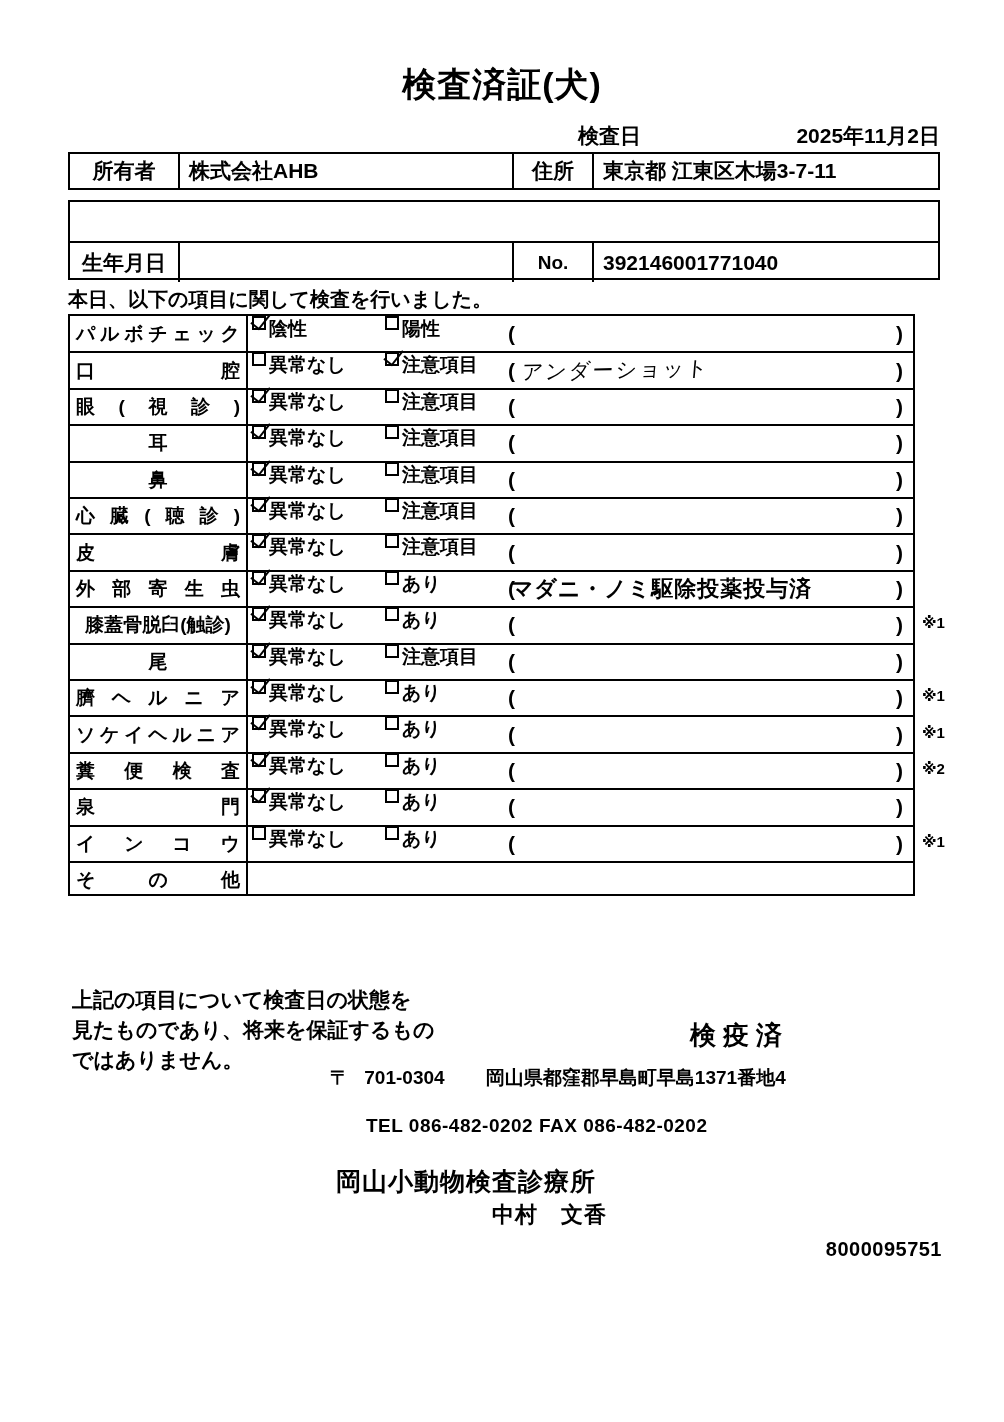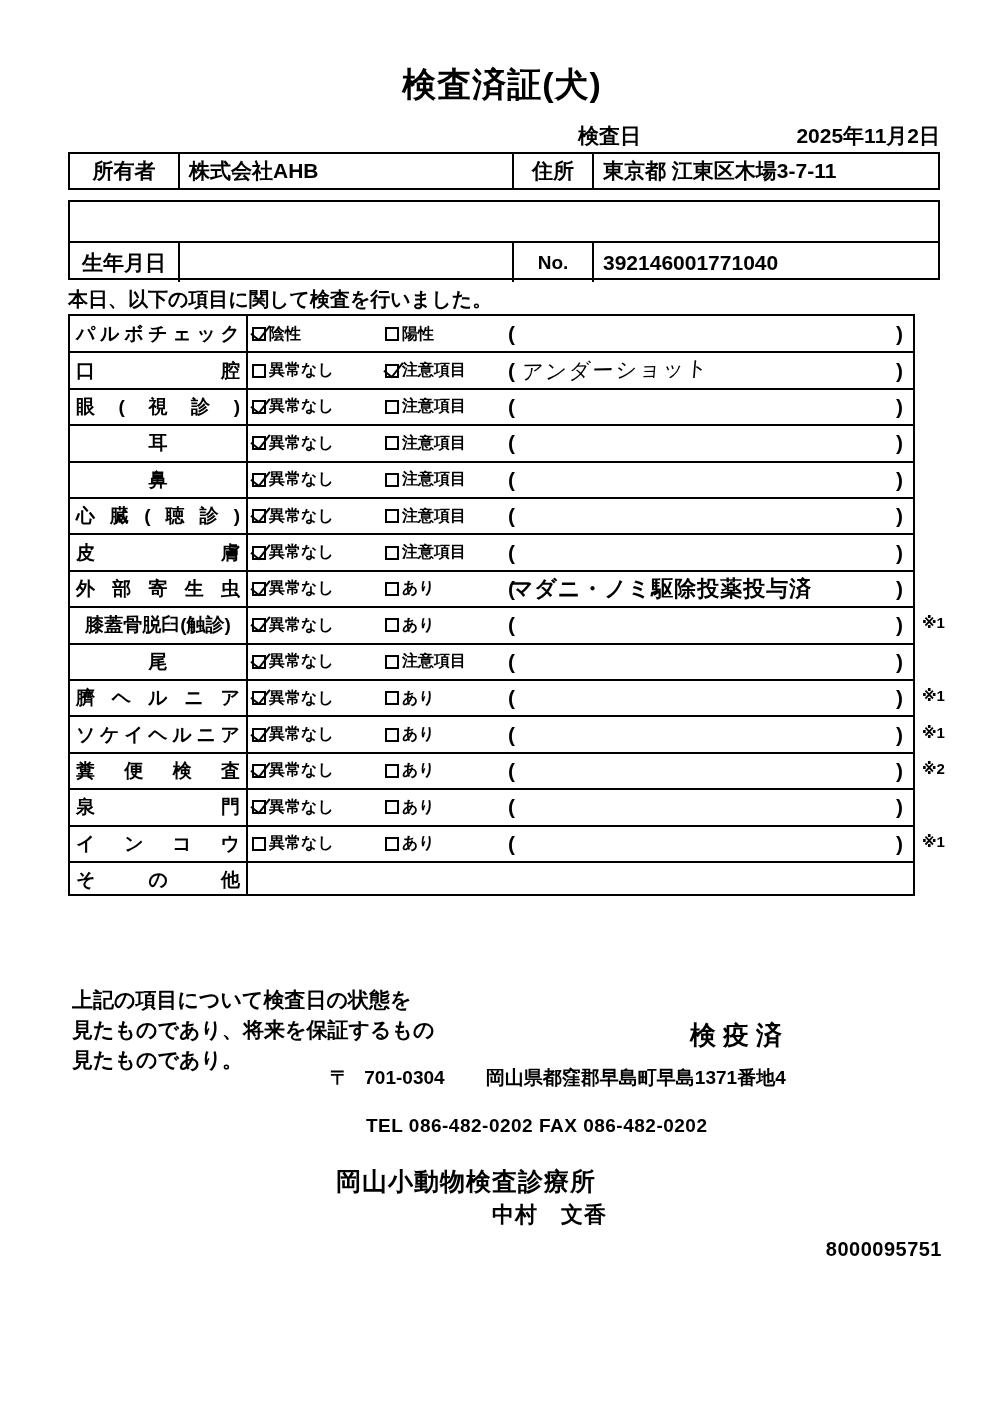--- a/index.html
+++ b/index.html
@@ -147,22 +147,21 @@
   .label-divider {
     position: absolute;
     left: 176px; top: 0; bottom: 0;
     width: 2px;
     background: #000;
   }
   .opt {
     position: absolute;
     top: 0; height: 100%;
     display: flex;
-    align-items: center;
-    font-size: 16px;
+    font-size: 19px;
     font-weight: bold;
     white-space: nowrap;
   }
   .opt-a { left: 182px; }
   .opt-b { left: 315px; }
   .box {
     display: inline-block;
     position: relative;
     width: 14px; height: 14px;
     border: 2px solid #000;
@@ -617,21 +616,21 @@
       <div class="mark-ref" style="position: absolute; left: 922px; top: 678px;">※1</div>
       <div class="mark-ref" style="position: absolute; left: 922px; top: 714.4px;">※1</div>
       <div class="mark-ref" style="position: absolute; left: 922px; top: 750.8px;">※2</div>
       <div class="mark-ref" style="position: absolute; left: 922px; top: 823.6px;">※1</div>
     </div>
 
 
   <div class="disclaimer">
     <div>上記の項目について検査日の状態を</div>
     <div>見たものであり、将来を保証するもの</div>
-    <div>見たものであり。</div>
+    <div>ではありません。</div>
   </div>
 
   <div class="quarantine-stamp">検疫済</div>
 
   <div class="addr-line">
     <span>〒</span>
     <span style="margin-left:10px;">701-0304</span>
     <span style="margin-left:36px;">岡山県都窪郡早島町早島1371番地4</span>
   </div>
 

